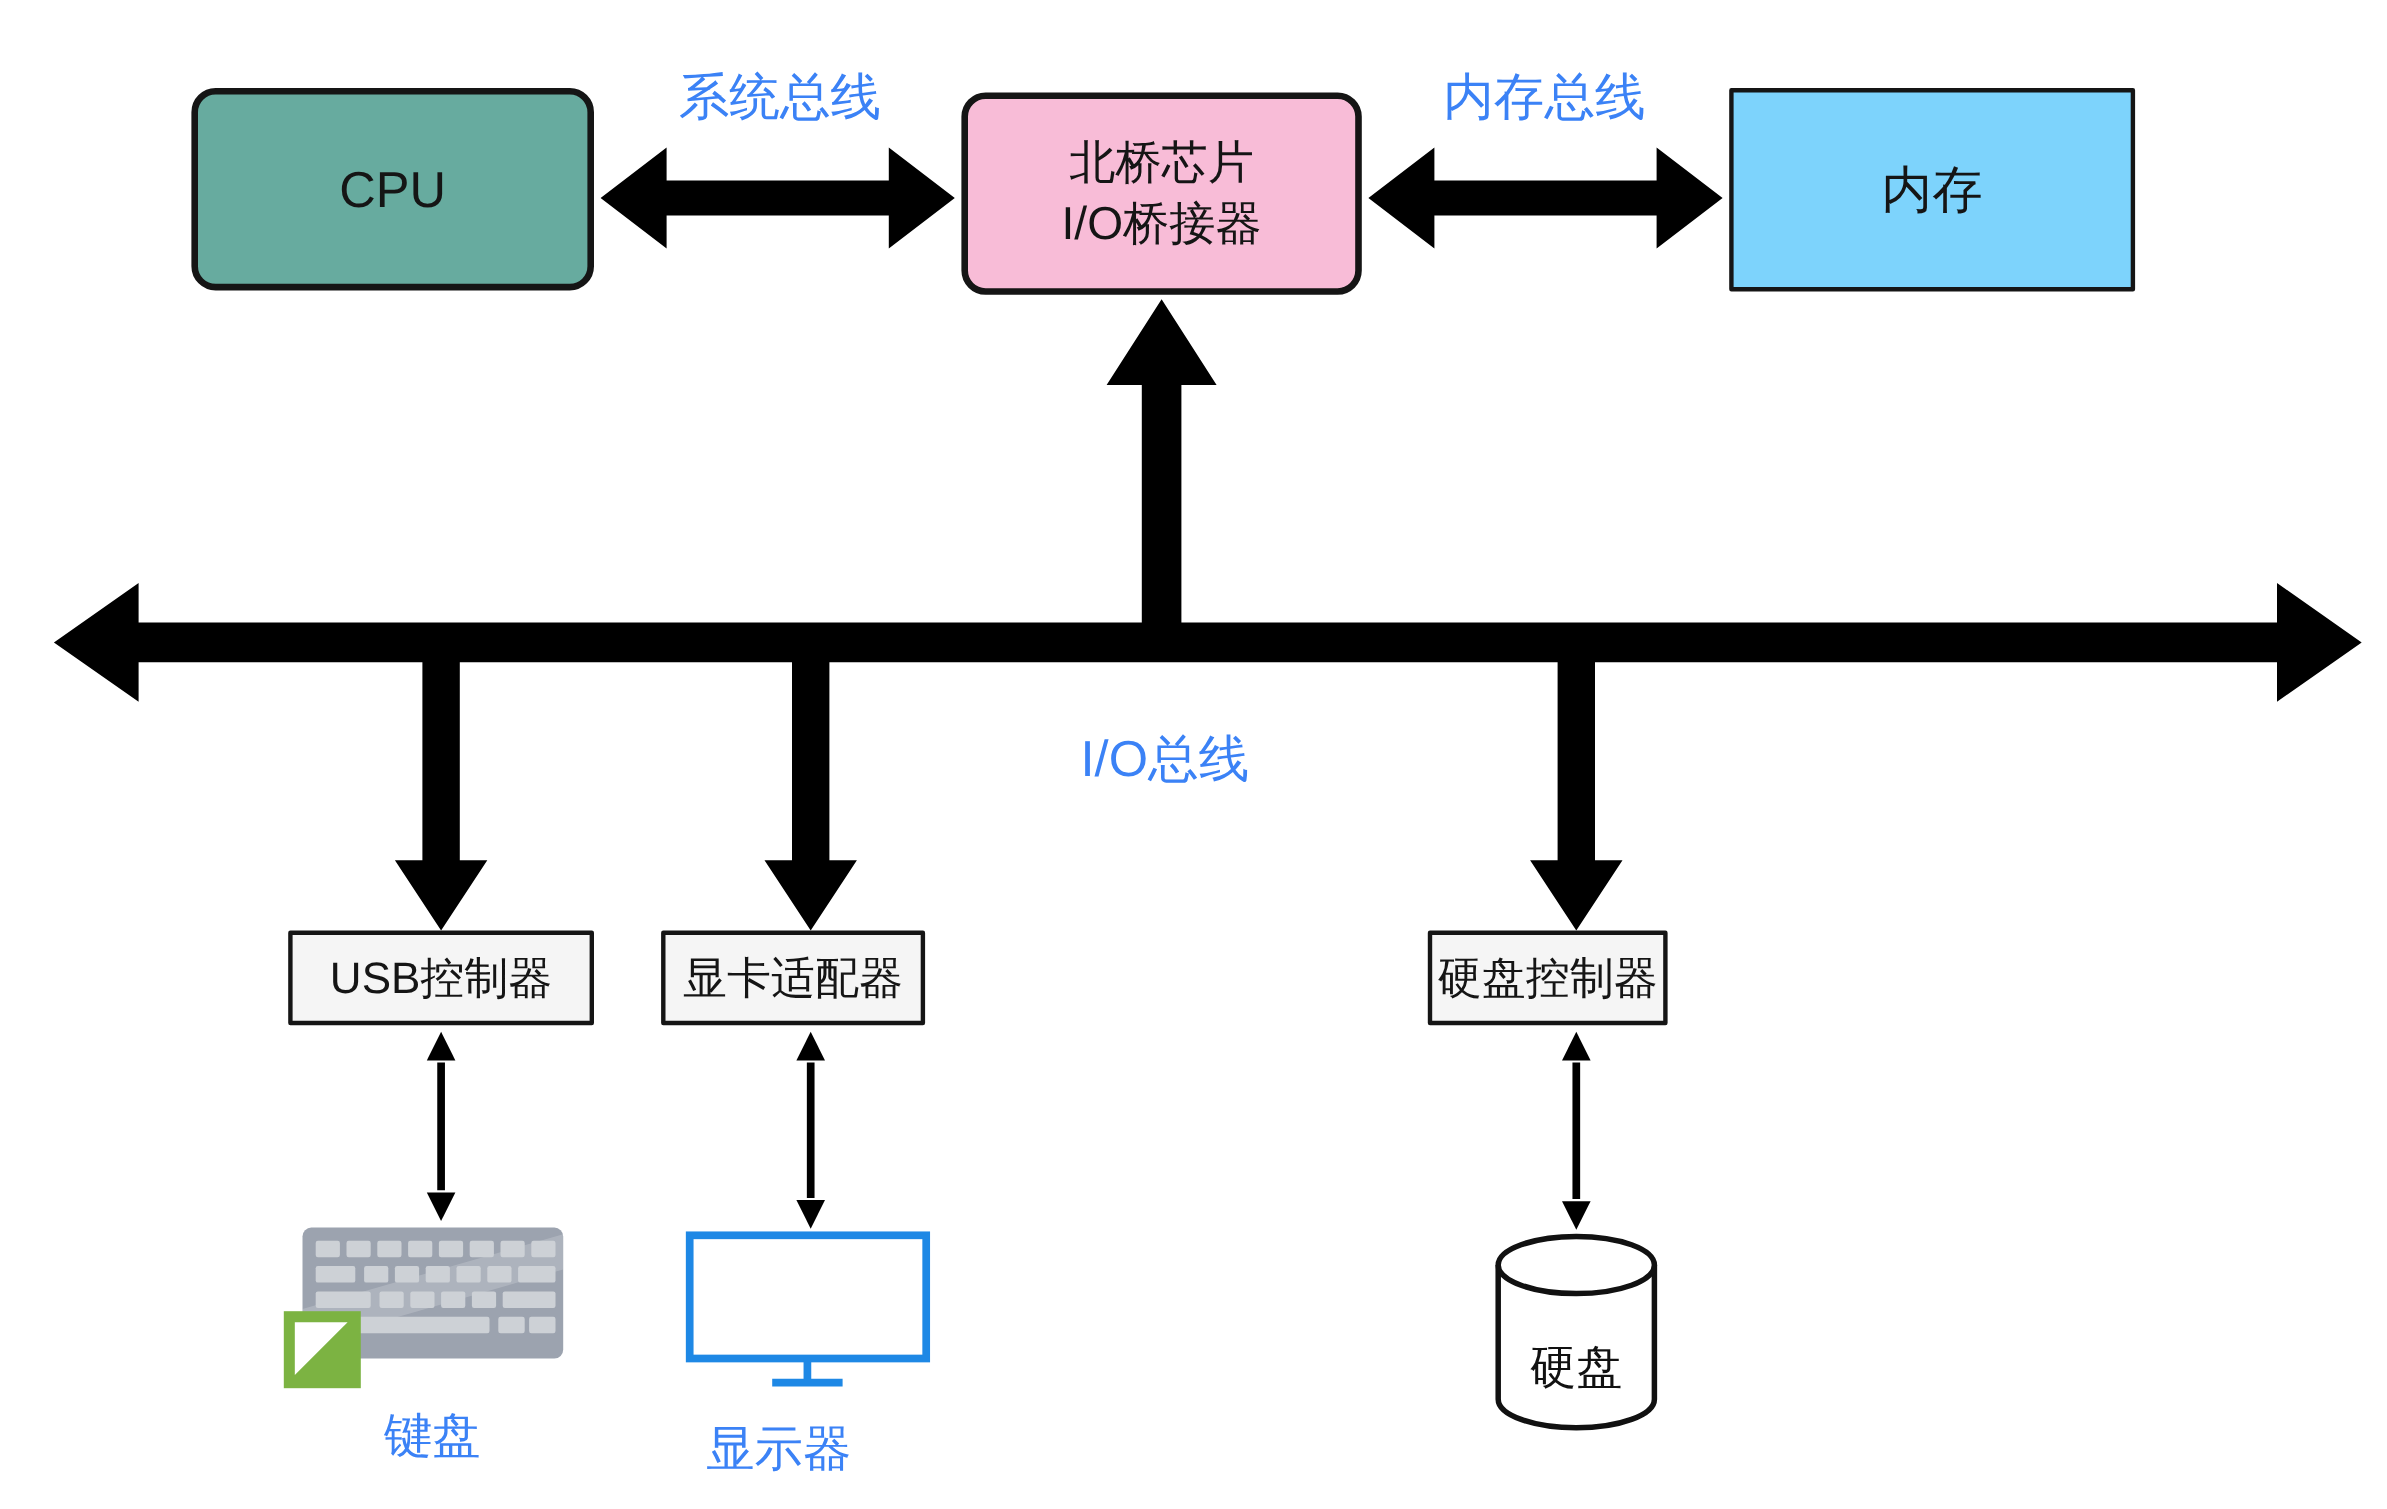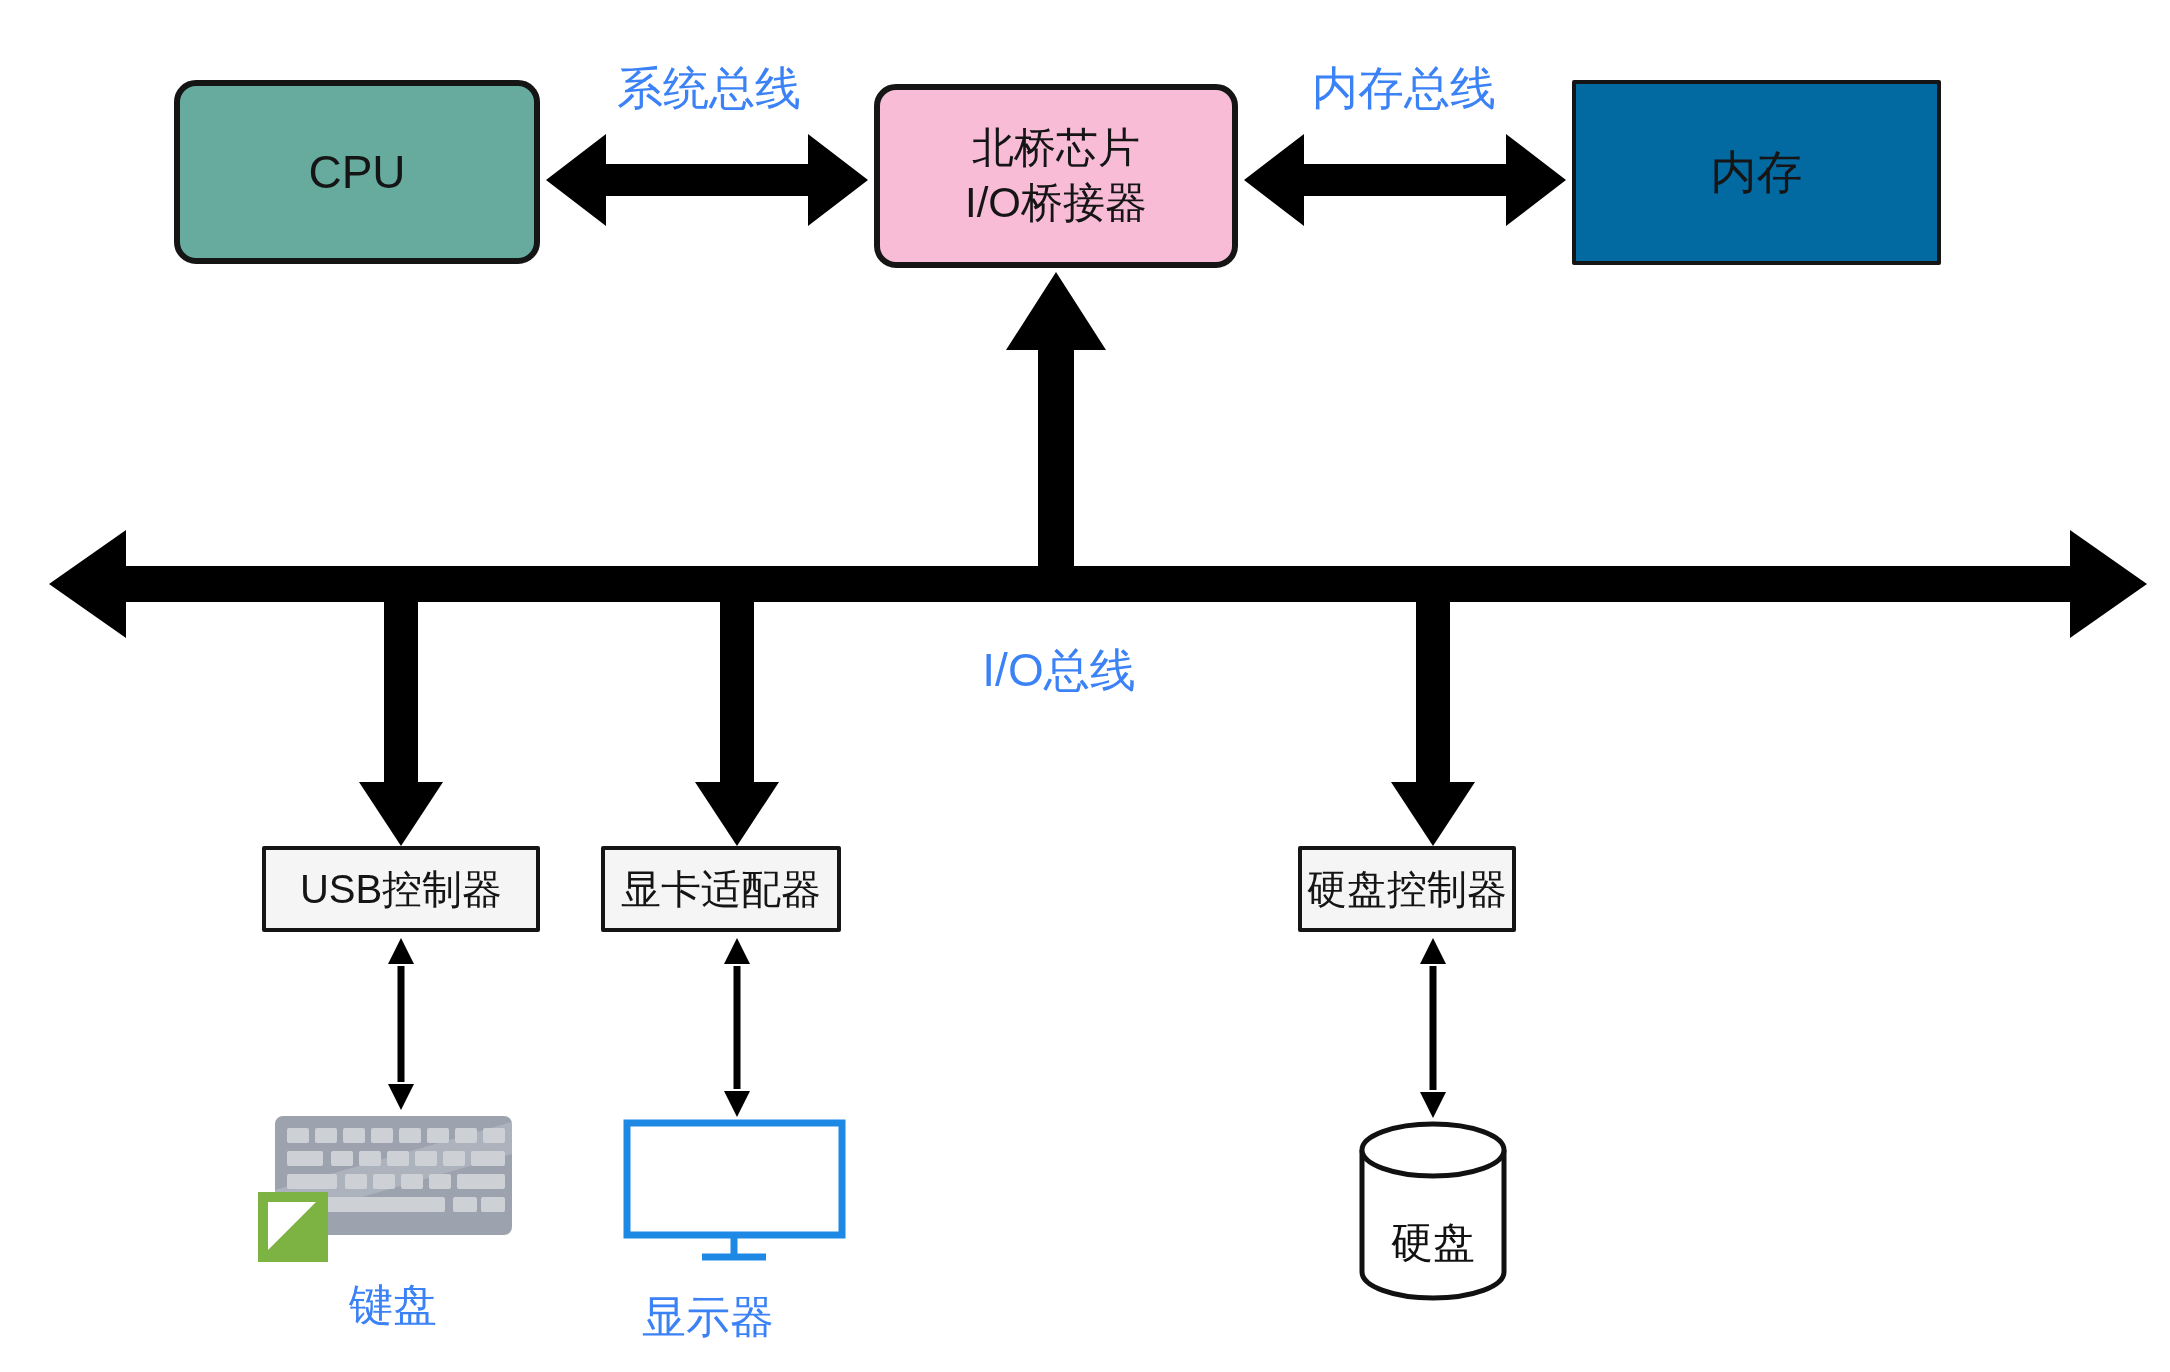--- a/index.html
+++ b/index.html
@@ -10,21 +10,21 @@
   svg.layer { position:absolute; left:0; top:0; width:2170px; height:1372px; }
   .node {
     position:absolute; box-sizing:border-box;
     display:flex; align-items:center; justify-content:center;
     text-align:center; color:#151515; z-index:2;
   }
   .rounded { border:6px solid #151515; border-radius:22px; }
   .plain   { border:4px solid #151515; border-radius:2px; background:#F5F5F5; }
   .cpu  { background:#67AB9F; font-size:46px; }
   .nb   { background:#F8BCD7; font-size:42px; line-height:1.3; flex-direction:column; }
-  .mem  { background:#0369a1; font-size:46px; }
+  .mem  { background:#7dd3fc; font-size:46px; }
   .ctrl { font-size:40px; }
   .buslabel, .devlabel {
     position:absolute; z-index:2; text-align:center; color:#3b82f6;
     font-size:46px; font-weight:500;
   }
   .devlabel { font-size:44px; }
   .cyl-label { position:absolute; z-index:3; text-align:center; font-size:42px; font-weight:500; color:#111; }
 </style>
 </head>
 <body>
@@ -121,21 +121,21 @@
     <span>北桥芯片</span>
     <span>I/O桥接器</span>
   </div>
 
   <div class="node plain mem" style="left:1572px; top:80px; width:369px; height:185px;">
     <span>内存</span>
   </div>
 
   <div class="buslabel" style="left:559px; top:58px; width:300px;">系统总线</div>
   <div class="buslabel" style="left:1254px; top:58px; width:300px;">内存总线</div>
-  <div class="buslabel" style="left:909px; top:640px; width:300px;">I/O总线</div>
+  <div class="buslabel" style="left:909px; top:659px; width:300px;">I/O总线</div>
 
   <div class="node plain ctrl" style="left:262px; top:846px; width:278px; height:86px;">
     <span>USB控制器</span>
   </div>
 
   <div class="node plain ctrl" style="left:601px; top:846px; width:240px; height:86px;">
     <span>显卡适配器</span>
   </div>
 
   <div class="node plain ctrl" style="left:1298px; top:846px; width:218px; height:86px;">

